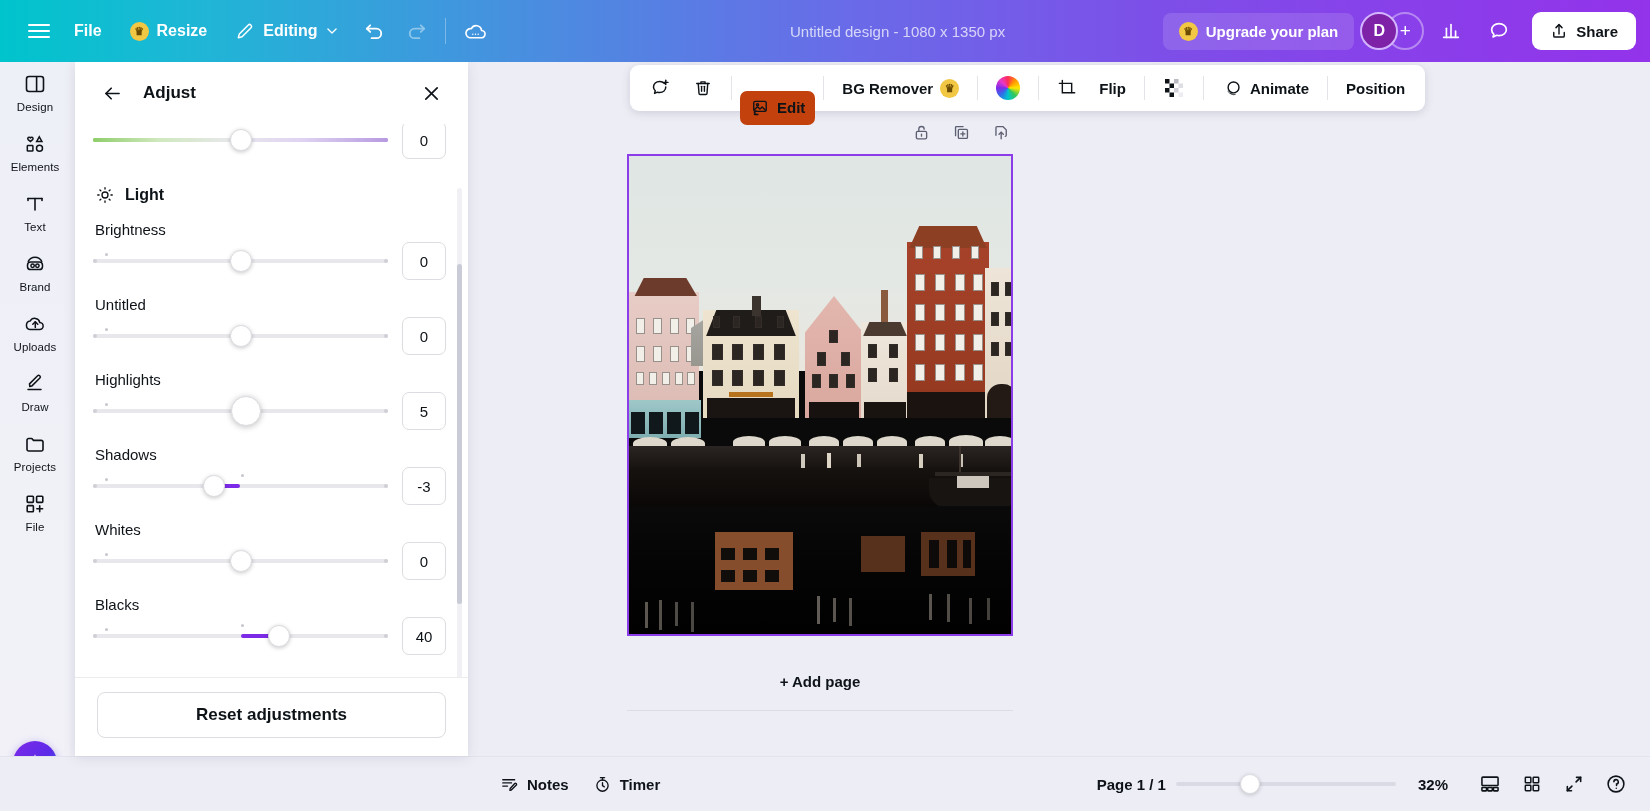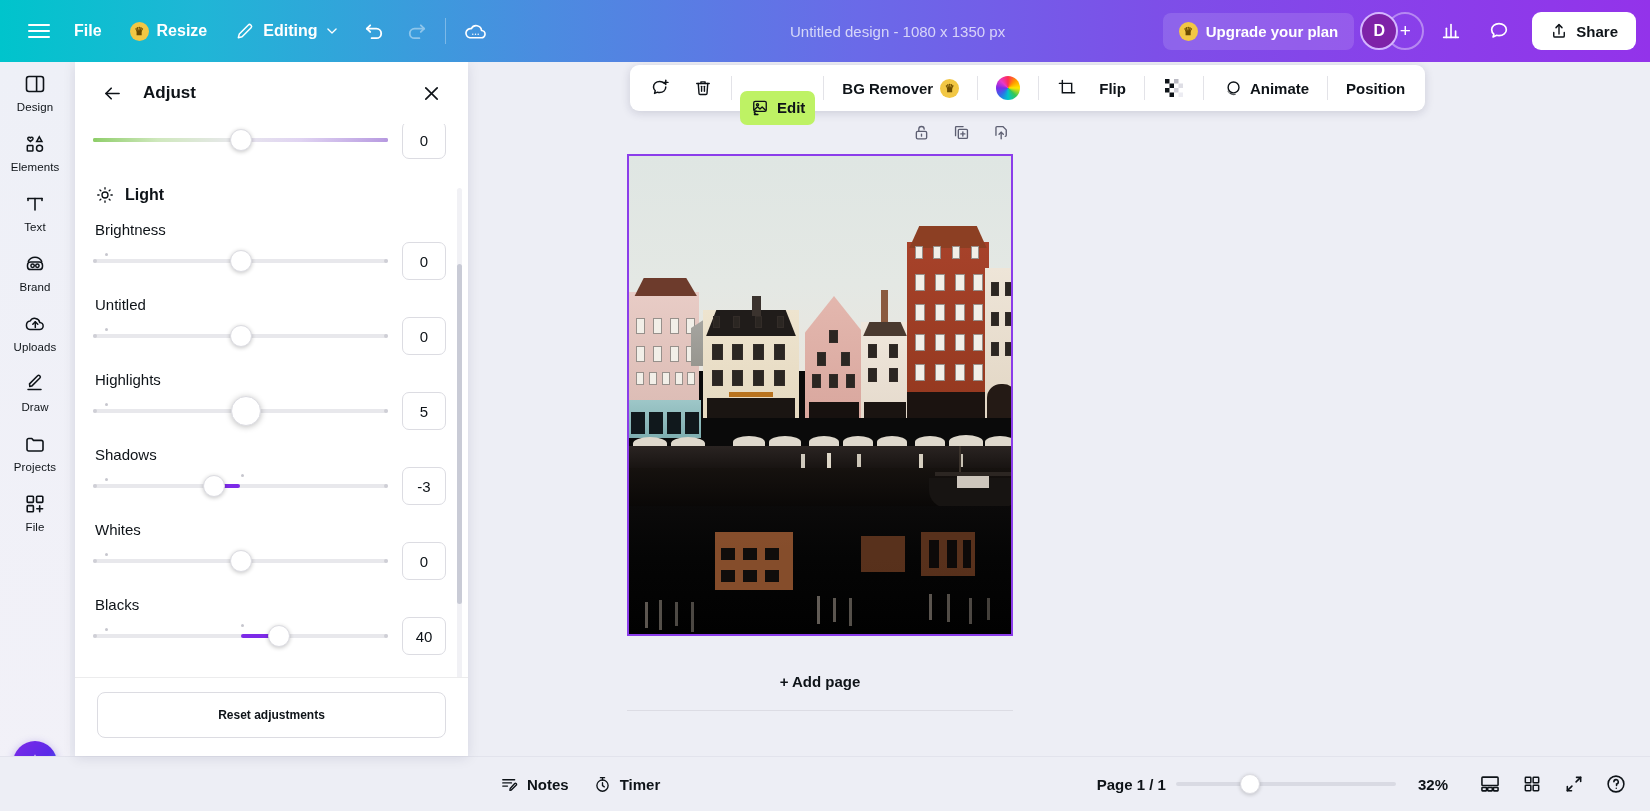--- a/index.html
+++ b/index.html
@@ -178,42 +178,42 @@
     font-size:15px; color:#0e1318; background:#fff; cursor:text;
     flex-shrink:0;
   }
 
   .panel-foot {
     flex-shrink:0; border-top:1px solid #ececed;
     padding: 14px 22px 18px;
   }
   .reset-btn {
     width:100%; height:46px; border:1px solid #dcdce2; border-radius:8px;
-    background:#fff; font-size:12px; font-weight:700; color:#0e1318;
+    background:#fff; font-size:17px; font-weight:700; color:#0e1318;
     display:flex;align-items:center;justify-content:center; cursor:pointer;
   }
 
   
   .workspace {
     position:absolute; left:470px; top:62px; right:0; bottom:55px;
     background:#edeef5; overflow:hidden;
   }
   .float-toolbar {
     position:absolute; left:160px; top:3px; height:46px;
     background:#fff; border-radius:9px;
     box-shadow: 0 2px 10px rgba(30,30,70,.16);
     display:flex; align-items:center; padding: 0 10px; gap:2px;
     z-index:12;
   }
   .ft-item {
     display:flex;align-items:center;gap:7px;
     height:34px;padding:0 10px;border-radius:7px;cursor:pointer;
     font-size:15px;font-weight:600;color:#0e1318; white-space:nowrap;
   }
-  .ft-item.active { background:#bef264;margin-top:39px; }
+  .ft-item.active { background:#c2410c;margin-top:39px; }
   .ft-sep { width:1px;height:24px;background:#e3e3e8;margin:0 6px; }
 
   .page-tools {
     position:absolute; left:438px; top:57px;
     display:flex; align-items:center; gap:14px; z-index:11;
   }
   .pt-btn { width:26px;height:26px;display:flex;align-items:center;justify-content:center;cursor:pointer;border-radius:5px; }
 
   .canvas-frame {
     position:absolute; left:157px; top:92px;

